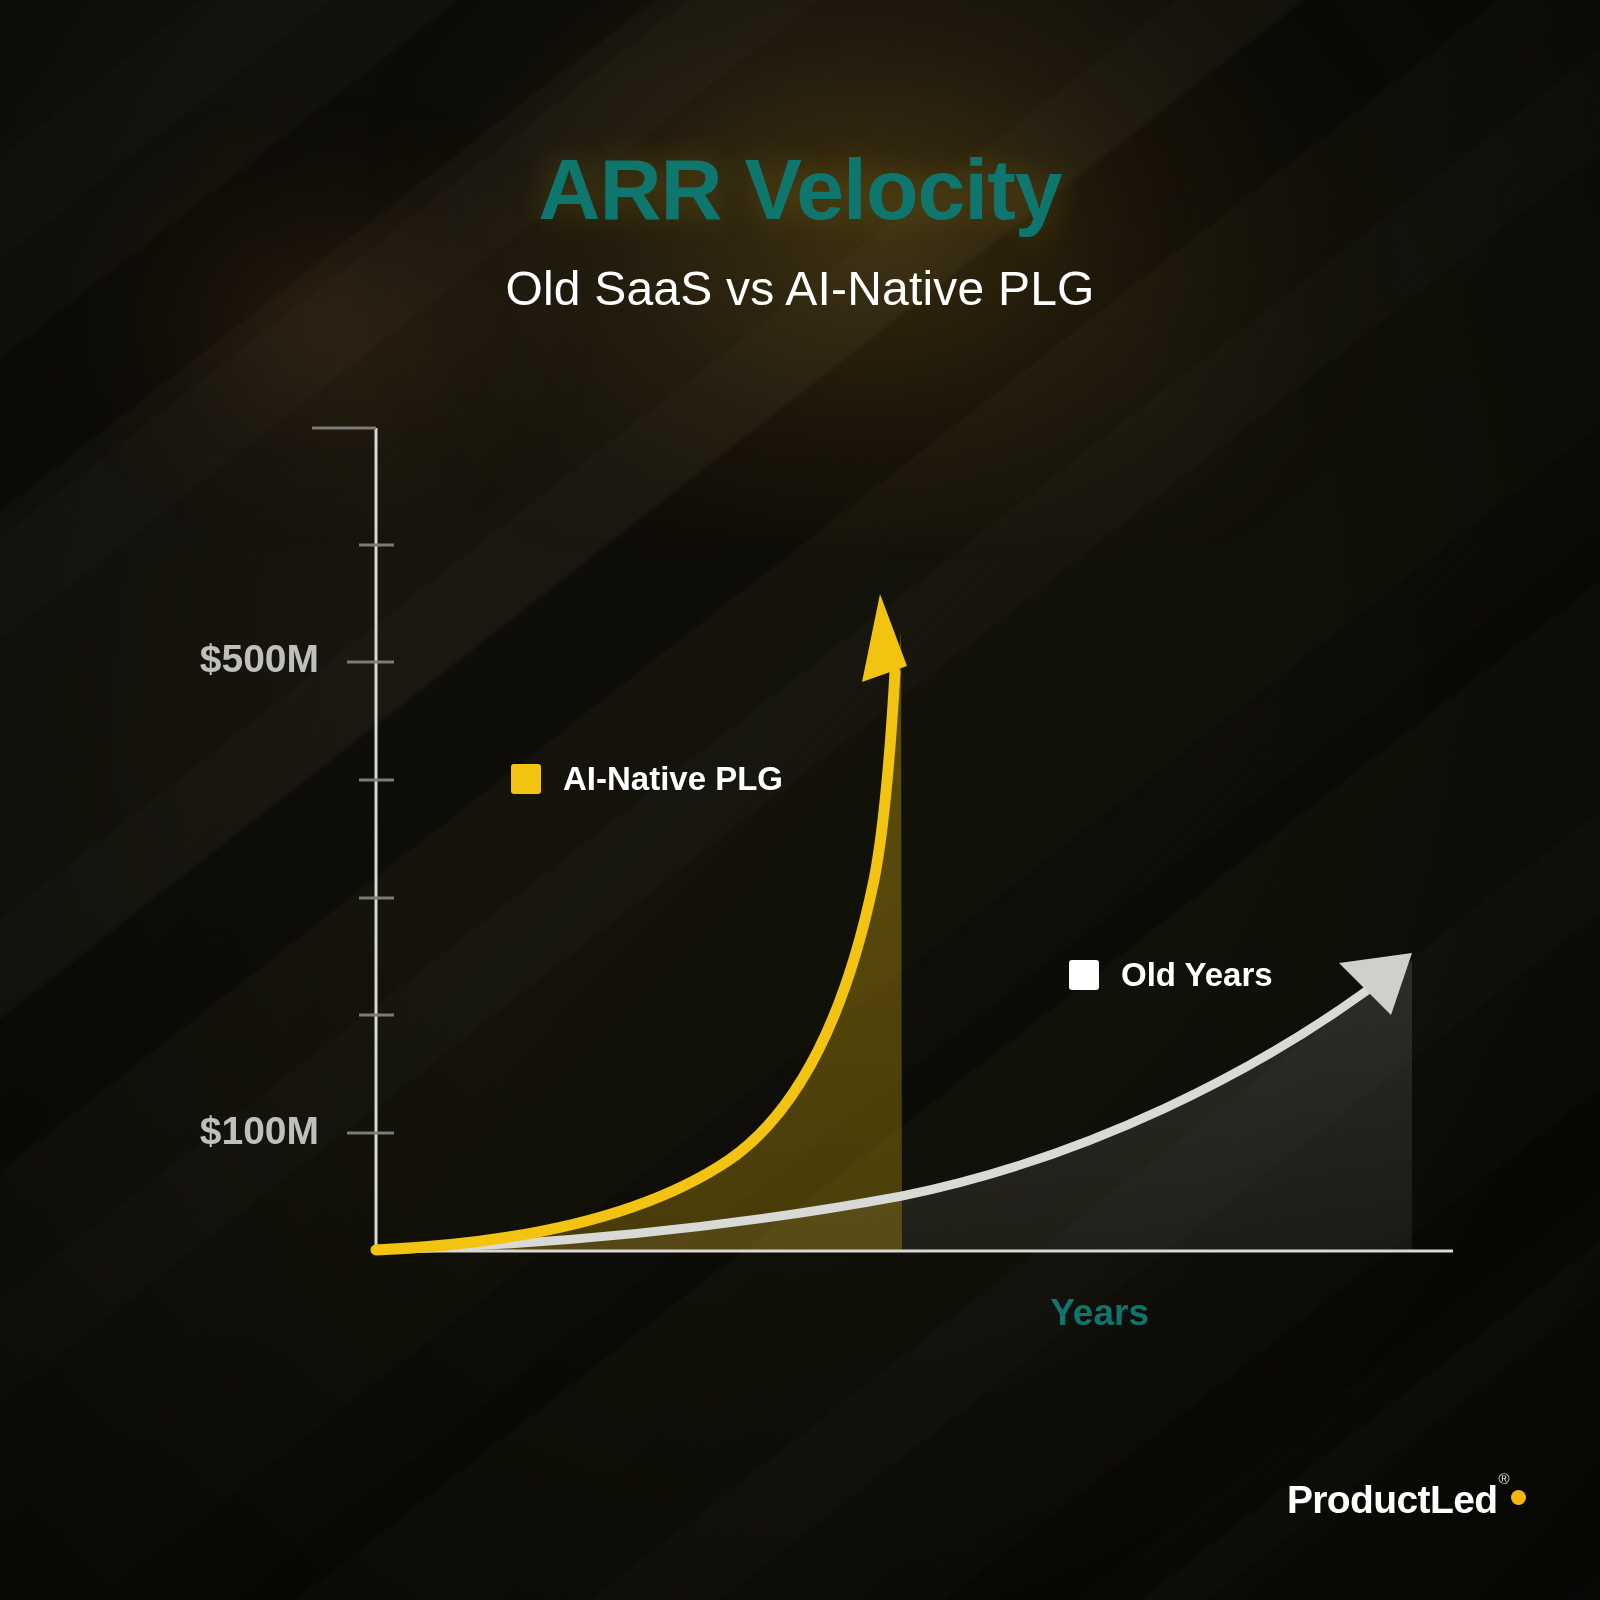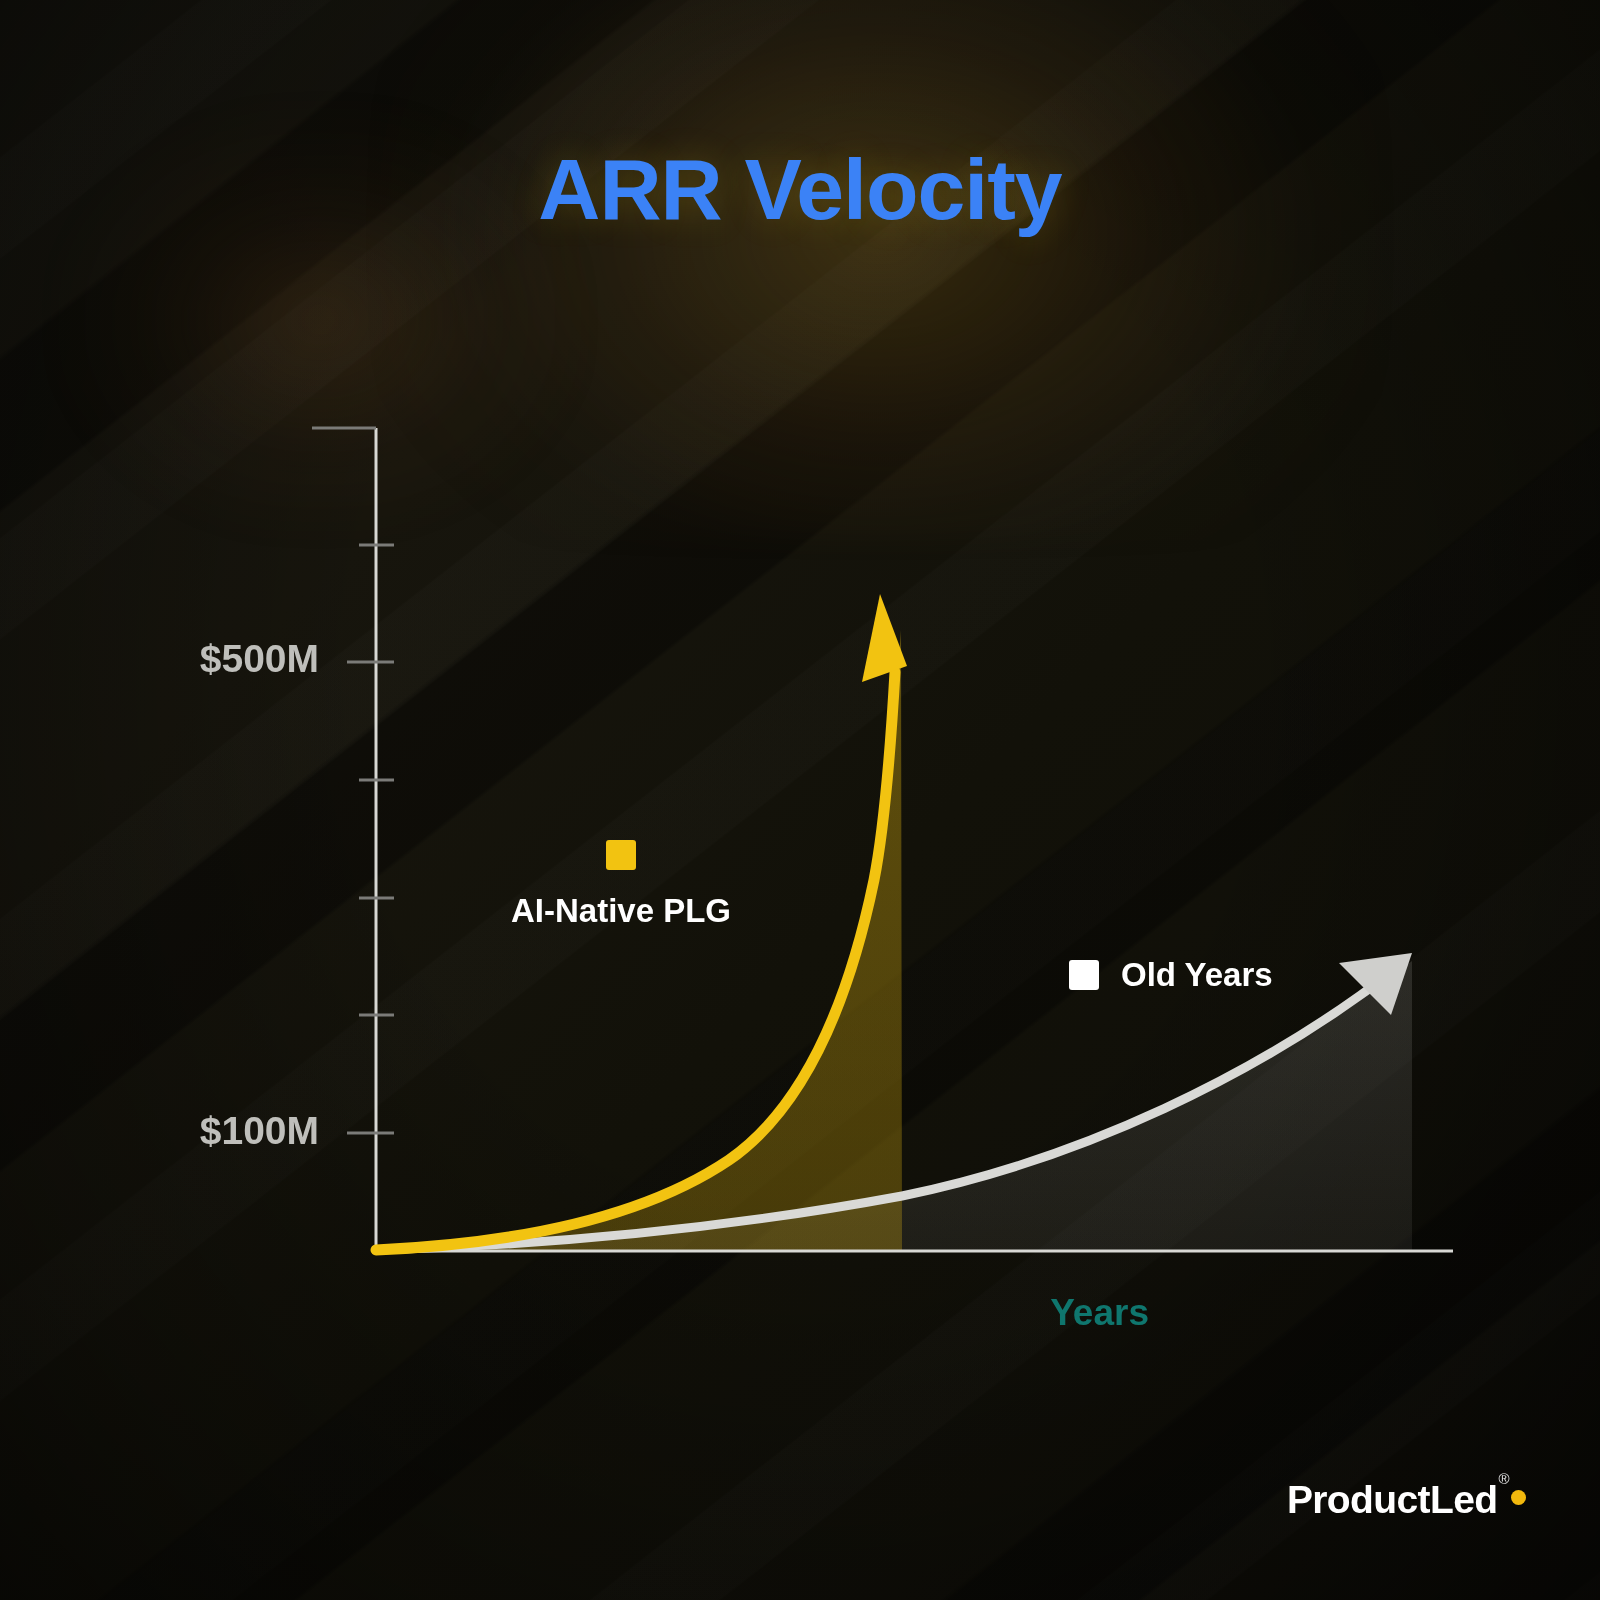--- a/index.html
+++ b/index.html
@@ -80,21 +80,21 @@
   
   .header {
     position: absolute;
     left: 0; right: 0; top: 140px;
     text-align: center;
   }
   .title {
     font-size: 86px;
     font-weight: bold;
     letter-spacing: -1px;
-    color: #3b82f6;
+    color: #0f766e;
     margin: 0;
     text-shadow: 0 0 34px rgba(242,203,29,0.22);
   }
   .subtitle {
     font-size: 48px;
     font-weight: 400;
     color: #FFFFFF;
     margin: 22px 0 0 0;
     letter-spacing: 0.2px;
   }
@@ -128,21 +128,21 @@
     font-weight: bold;
   }
 
   
   .legend {
     position: absolute;
     display: flex;
     align-items: center;
     gap: 22px;
   }
-  .legend-plg  { left: 482px; top: 840px; flex-direction: column; }
+  .legend-plg  { left: 482px; top: 760px; }
   .legend-saas { left: 1040px; top: 956px; }
   .legend-swatch {
     width: 30px; height: 30px;
     border-radius: 3px;
     flex: 0 0 auto;
   }
   .legend-label {
     font-size: 33px;
     font-weight: bold;
     color: #FFFFFF;
@@ -183,20 +183,21 @@
 
   <div class="bg-base"></div>
   <div class="bg-streaks"></div>
   <div class="bg-streaks2"></div>
   <div class="bg-glow-warm"></div>
   <div class="bg-glow-amber"></div>
   <div class="bg-vignette"></div>
 
   <div class="header">
     <h1 class="title">ARR Velocity</h1>
+    <p class="subtitle">Old SaaS vs AI-Native PLG</p>
   </div>
 
   <div class="chart-stage">
 
     <svg class="chart-svg" width="1600" height="1600" viewBox="0 0 1600 1600">
       <defs>
         <linearGradient id="plgFill" x1="0" y1="0" x2="0" y2="1">
           <stop offset="0%" stop-color="#F2C311" stop-opacity="0.34"></stop>
           <stop offset="100%" stop-color="#F2C311" stop-opacity="0.26"></stop>
         </linearGradient>

